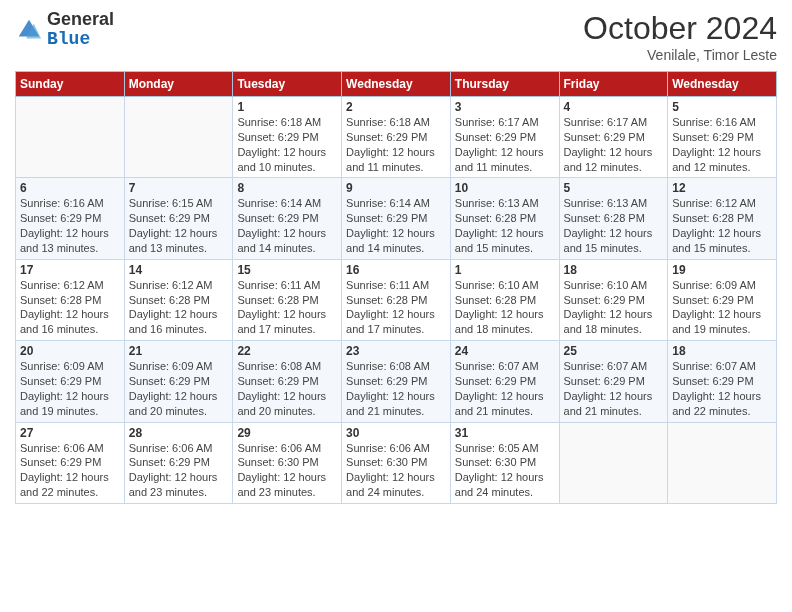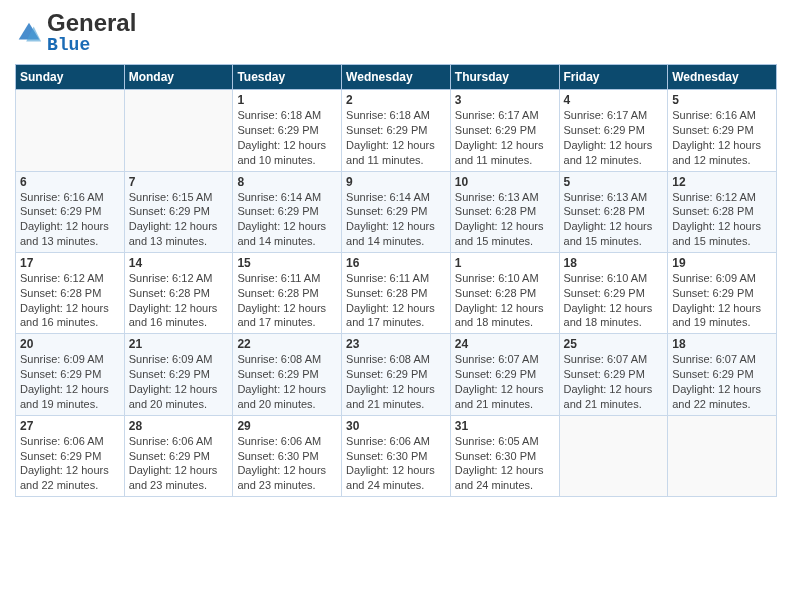--- a/index.html
+++ b/index.html
@@ -26,21 +26,21 @@
       display: flex;
       align-items: center;
       gap: 4px;
     }
     .logo-text {
       display: flex;
       flex-direction: column;
       line-height: 1.1;
     }
     .logo-general {
-      font-size: 24px;
+      font-size: 18px;
       font-weight: bold;
       color: #333;
     }
     .logo-blue {
       font-size: 18px;
       font-weight: bold;
       color: #1a6bb5;
       font-family: Liberation Mono, monospace;
     }
     .logo-icon {
@@ -58,21 +58,21 @@
     .location-title {
       font-size: 14px;
       color: #555;
     }
     .calendar-table {
       width: 100%;
       border-collapse: collapse;
       table-layout: fixed;
     }
     .calendar-table th {
-      background-color: #0c4a6e;
+      background-color: #b91c1c;
       color: #fff;
       font-size: 12px;
       font-weight: bold;
       padding: 5px 4px;
       text-align: left;
       border: 1px solid #aac4e0;
     }
     .calendar-table td {
       border: 1px solid #c8d8ea;
       vertical-align: top;
@@ -108,20 +108,24 @@
     <div class="logo">
       <svg class="logo-icon" viewBox="0 0 30 30" xmlns="http://www.w3.org/2000/svg">
         <polygon points="15,4 26,22 4,22" fill="#2979c4" opacity="0.85"></polygon>
         <polygon points="20,8 28,24 12,24" fill="#4a9fd4" opacity="0.6"></polygon>
       </svg>
       <div class="logo-text">
         <span class="logo-general">General</span>
         <span class="logo-blue">Blue</span>
       </div>
     </div>
+    <div class="title-block">
+      <div class="month-title">October 2024</div>
+      <div class="location-title">Venilale, Timor Leste</div>
+    </div>
   </div>
 
   <table class="calendar-table">
     <thead>
       <tr>
 
       <th>Sunday</th>
           <th>Monday</th>
           <th>Tuesday</th>
           <th>Wednesday</th>

